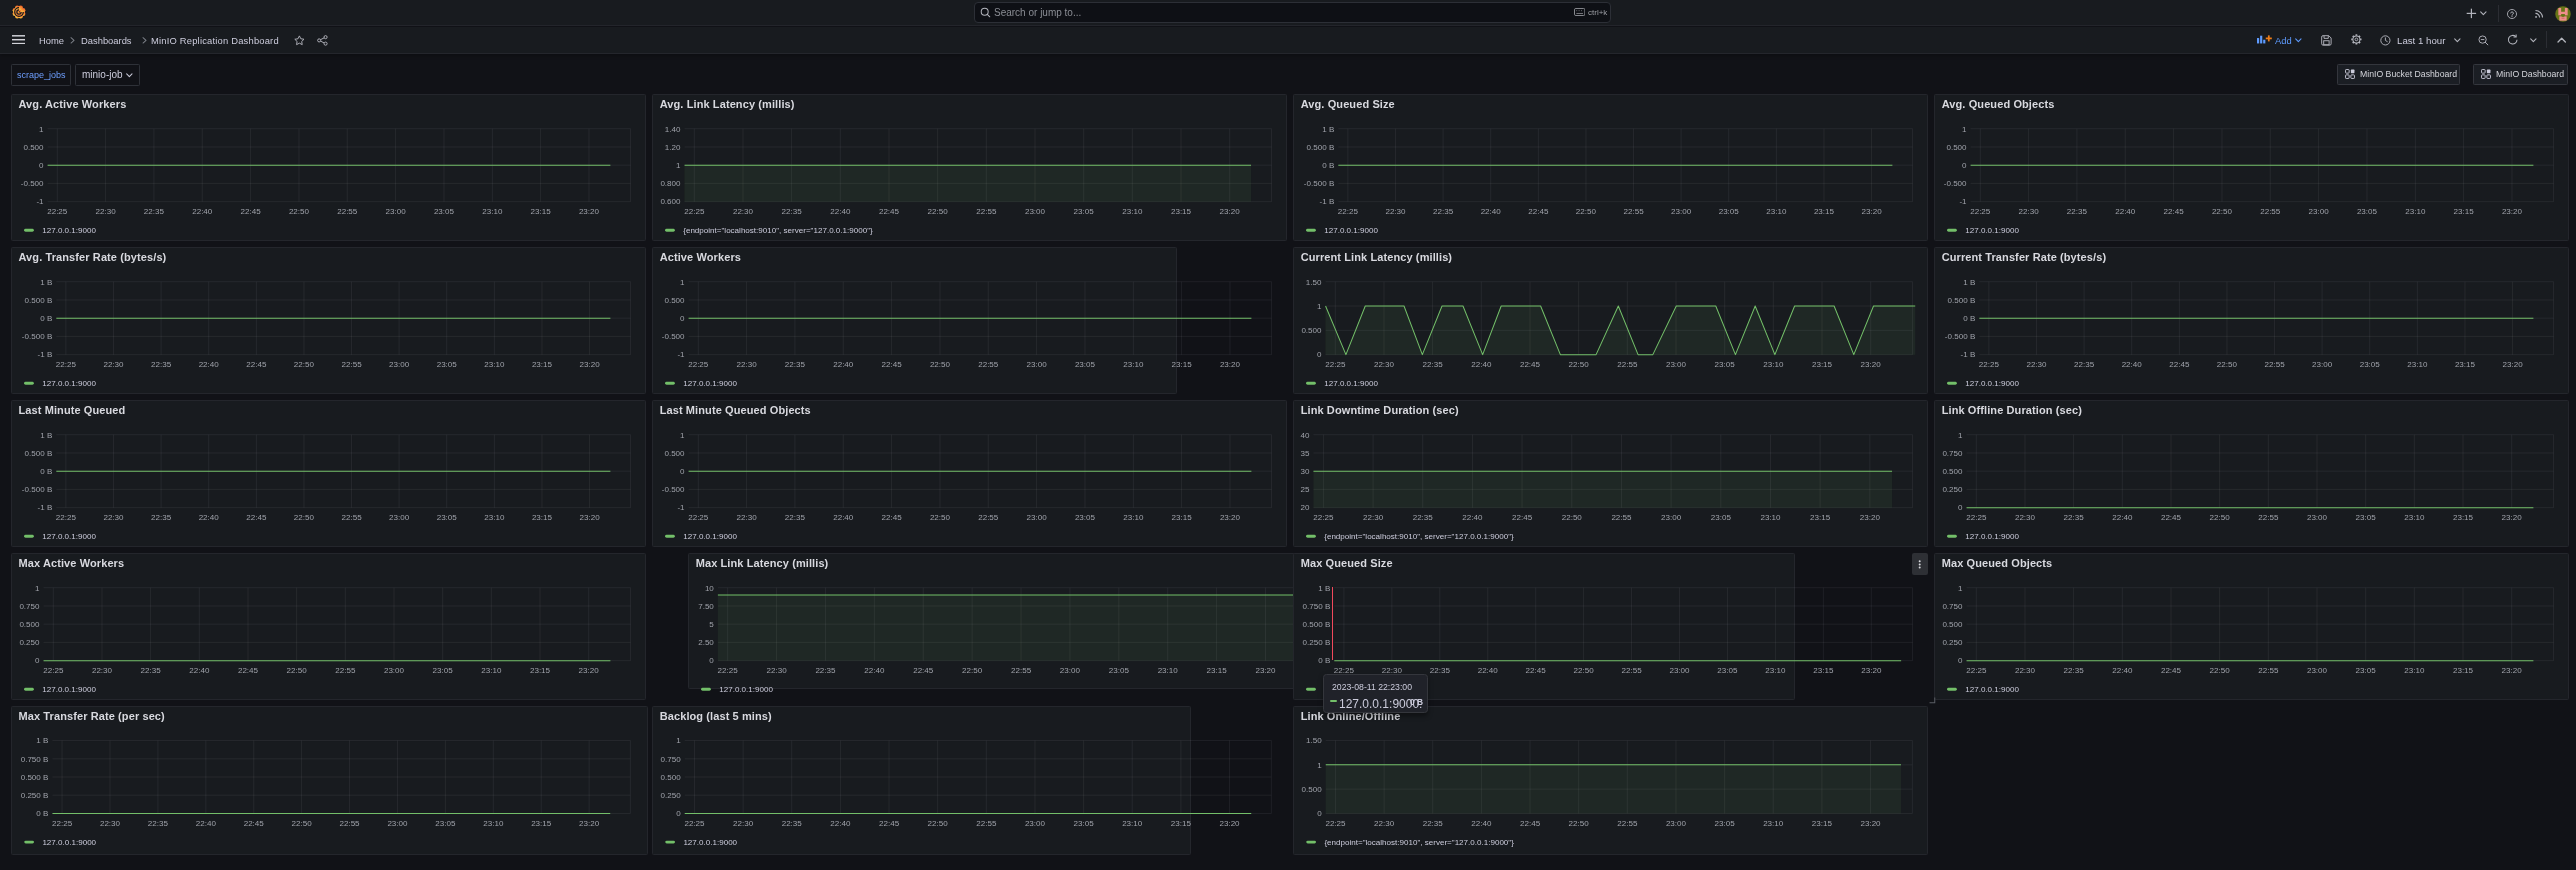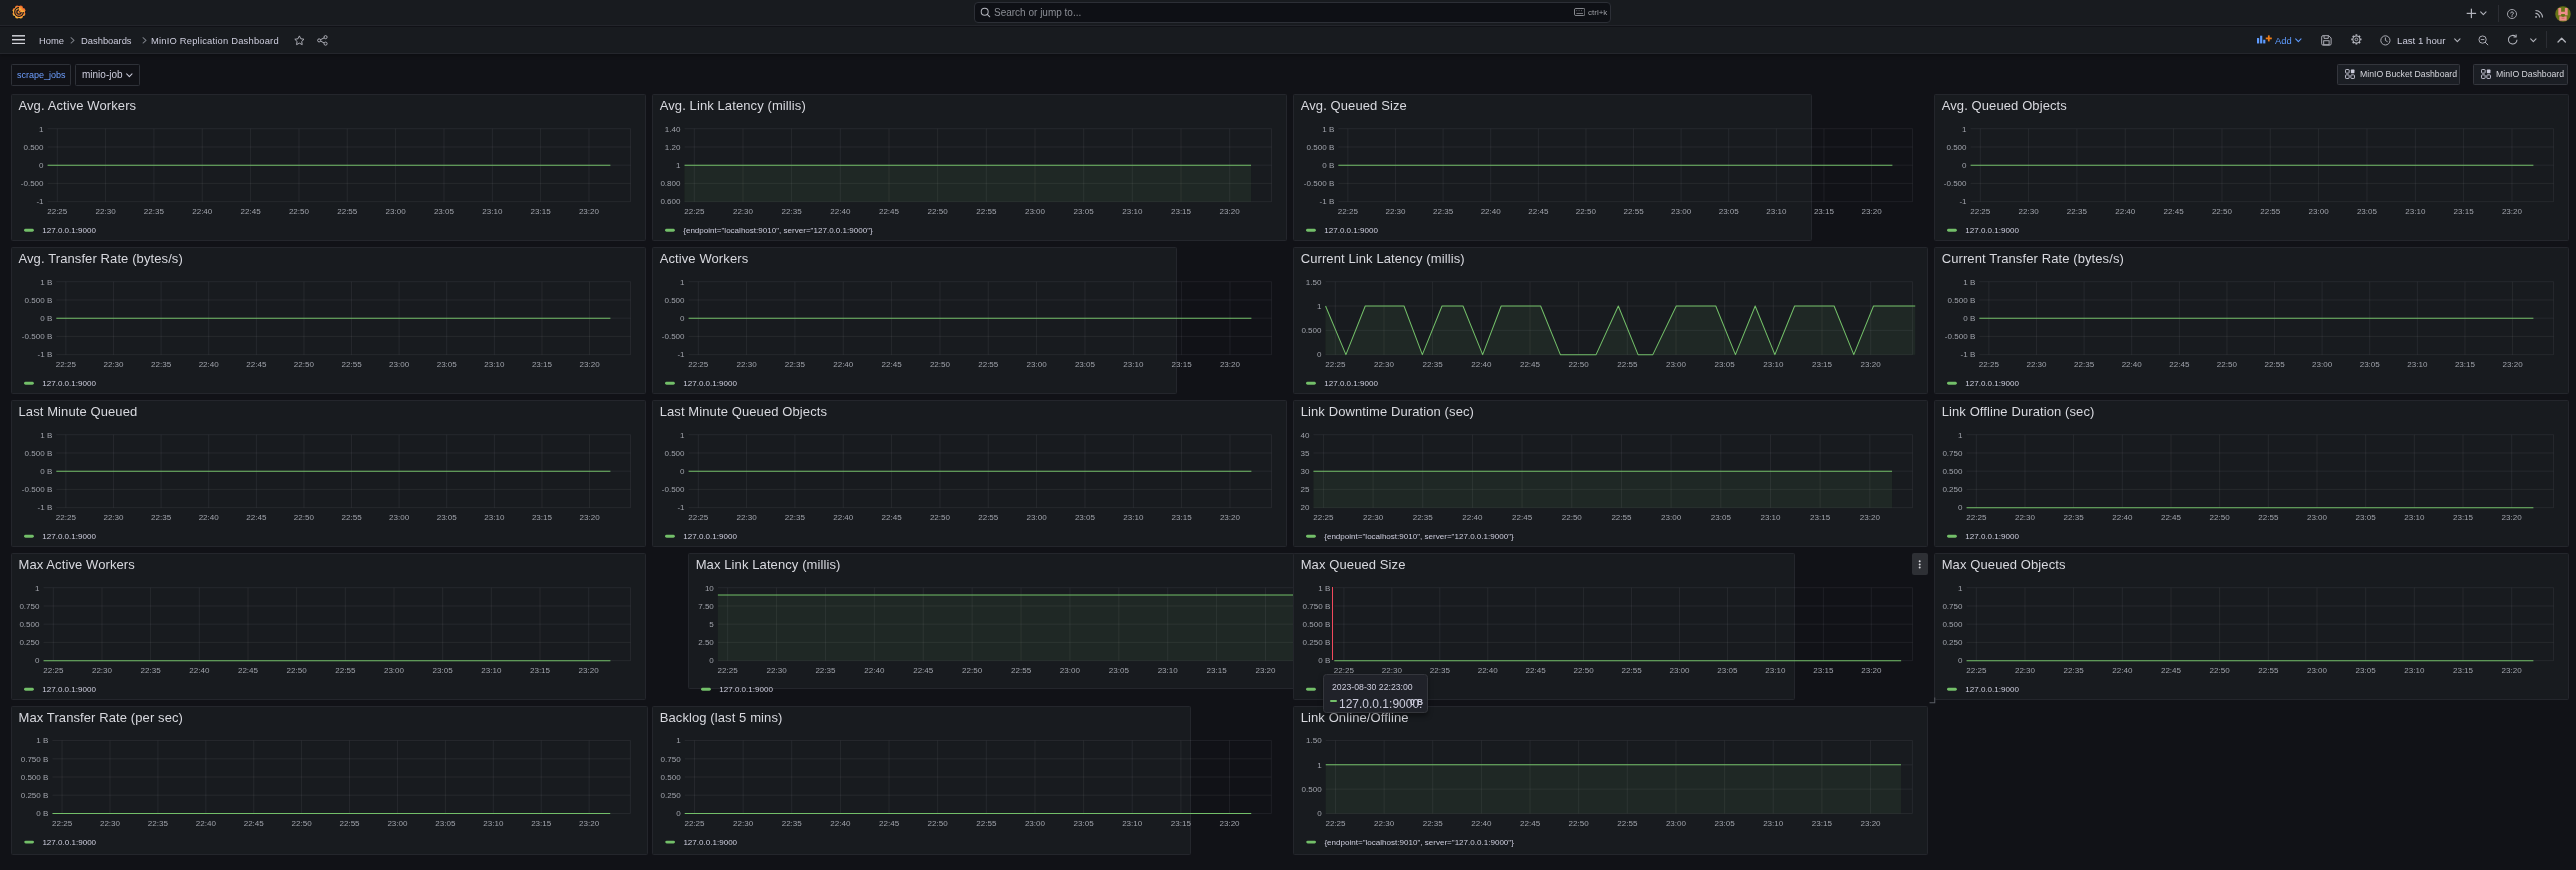--- a/index.html
+++ b/index.html
@@ -1,17 +1,17 @@
 <!DOCTYPE html>
 <html style="font-size:10.8px"><head><meta charset="utf-8"><style>html,body{margin:0;padding:0;background:#111217;width:2576px;height:870px;overflow:hidden;
 font-family:"Liberation Sans",sans-serif;-webkit-font-smoothing:antialiased;filter:blur(0px);}
 *{box-sizing:border-box}
 .abs{position:absolute}
 .panel{position:absolute;background:#181b1f;border:0.7px solid #24262c;border-radius:1.3px}
-.ptitle{position:absolute;left:6.7px;top:3.4px;font-size:13px;font-weight:400;letter-spacing:0.1px;color:#d8d9df}
+.ptitle{position:absolute;left:6.7px;top:3.4px;font-size:11px;font-weight:700;letter-spacing:0.1px;color:#d8d9df}
 .crumb{font-size:9.4px;color:#ccccdc}
 </style></head><body>
 <div class="abs" style="left:0;top:0;width:2576px;height:26px;background:#181b1f;border-bottom:0.7px solid #24262c"></div>
 <div class="abs" style="left:0;top:26.5px;width:2576px;height:27px;background:#181b1f;border-bottom:0.7px solid #24262c;box-shadow:0 2px 3.4px rgba(0,0,0,0.25)"></div>
 <svg style="position:absolute;left:12.4px;top:5.4px" width="14" height="14" viewBox="0 0 21 21" fill="none">
 <defs>
       <linearGradient id="glg" x1="0.2" y1="1" x2="0.75" y2="0">
 <stop offset="0" stop-color="#fbcb43"></stop>
         <stop offset="1" stop-color="#f05a28"></stop>
       </linearGradient>
@@ -258,21 +258,21 @@
       <text x="786.2" y="177.5" text-anchor="middle" font-size="12" fill="#9fa2aa">23:15</text>
       <line x1="858.7" y1="50.0" x2="858.7" y2="158.6" stroke="rgba(204,204,220,0.12)" stroke-width="1"></line>
       <text x="858.7" y="177.5" text-anchor="middle" font-size="12" fill="#9fa2aa">23:20</text>
       <line x1="921.0" y1="50.0" x2="921.0" y2="158.6" stroke="rgba(204,204,220,0.12)" stroke-width="1"></line>
       <path d="M 47.0 104.3 L 890.5 104.3 L 890.5 158.6 L 47.0 158.6 Z" fill="rgba(115,191,105,0.085)" stroke="none"></path>
       <path d="M 47.0 104.3 L 890.5 104.3" stroke="#73bf69" stroke-width="1.5" fill="none" stroke-linejoin="round"></path>
       <rect x="18" y="199.1" width="14.5" height="4.4" rx="2.2" fill="#73bf69"></rect>
       <text x="45" y="205.6" font-size="12" fill="#ccccdc">{endpoint="localhost:9010", server="127.0.0.1:9000"}</text>
     </svg>
   </div>
-<div class="panel" style="left:1293px;top:94px;width:519px;height:147px">
+<div class="panel" style="left:1293px;top:94px;width:635px;height:147px">
     <div class="ptitle">Avg. Queued Size</div>
     <svg width="635" height="147" viewBox="0 0 945.5 218.5" style="position:absolute;left:0;top:0">
       <line x1="66.0" y1="50.0" x2="921.0" y2="50.0" stroke="rgba(204,204,220,0.12)" stroke-width="1"></line>
       <text x="60.0" y="54.2" text-anchor="end" font-size="12" fill="#9fa2aa">1 B</text>
       <line x1="66.0" y1="77.2" x2="921.0" y2="77.2" stroke="rgba(204,204,220,0.12)" stroke-width="1"></line>
       <text x="60.0" y="81.4" text-anchor="end" font-size="12" fill="#9fa2aa">0.500 B</text>
       <line x1="66.0" y1="104.3" x2="921.0" y2="104.3" stroke="rgba(204,204,220,0.12)" stroke-width="1"></line>
       <text x="60.0" y="108.5" text-anchor="end" font-size="12" fill="#9fa2aa">0 B</text>
       <line x1="66.0" y1="131.4" x2="921.0" y2="131.4" stroke="rgba(204,204,220,0.12)" stroke-width="1"></line>
       <text x="60.0" y="135.6" text-anchor="end" font-size="12" fill="#9fa2aa">-0.500 B</text>
@@ -1000,16 +1000,16 @@
 <div class="abs" style="left:1912px;top:553px;width:16px;height:22px;background:#2e3035;border-radius:2px"></div>
 <svg style="position:absolute;left:1917px;top:559px" width="5.4" height="10.8" viewBox="0 0 8 16" fill="none">
     <circle cx="4" cy="3.3" r="1.5" fill="#d8d9de"></circle>
     <circle cx="4" cy="8" r="1.5" fill="#d8d9de"></circle>
     <circle cx="4" cy="12.7" r="1.5" fill="#d8d9de"></circle>
   </svg>
 <svg style="position:absolute;left:1929px;top:697px" width="6.7" height="6.7" viewBox="0 0 10 10" fill="none">
     <path d="M8.6 0.8 L8.6 8.6 L0.8 8.6" stroke="#5a5d64" stroke-width="1.5" fill="none"></path>
   </svg>
 <div class="abs" style="left:1323px;top:674px;width:105px;height:39px;background:#202229;border:0.7px solid #34363c;border-radius:3.4px;box-shadow:0 2.7px 5.4px rgba(0,0,0,0.4);z-index:5"></div>
-<div class="abs" style="left:1332px;top:682px;font-size:8.7px;color:#ccccdc;z-index:6">2023-08-30 22:23:00</div>
+<div class="abs" style="left:1332px;top:682px;font-size:8.7px;color:#ccccdc;z-index:6">2023-08-11 22:23:00</div>
 <div class="abs" style="left:1330px;top:700px;width:6.7px;height:2.4px;border-radius:1px;background:#73bf69;z-index:6"></div>
 <div class="abs" style="left:1339px;top:697px;font-size:12px;color:#ccccdc;z-index:6">127.0.0.1:9000:</div>
 <div class="abs" style="left:1410px;top:697px;font-size:8.4px;color:#ccccdc;font-weight:700;z-index:6">0 B</div>
 
 </body></html>

